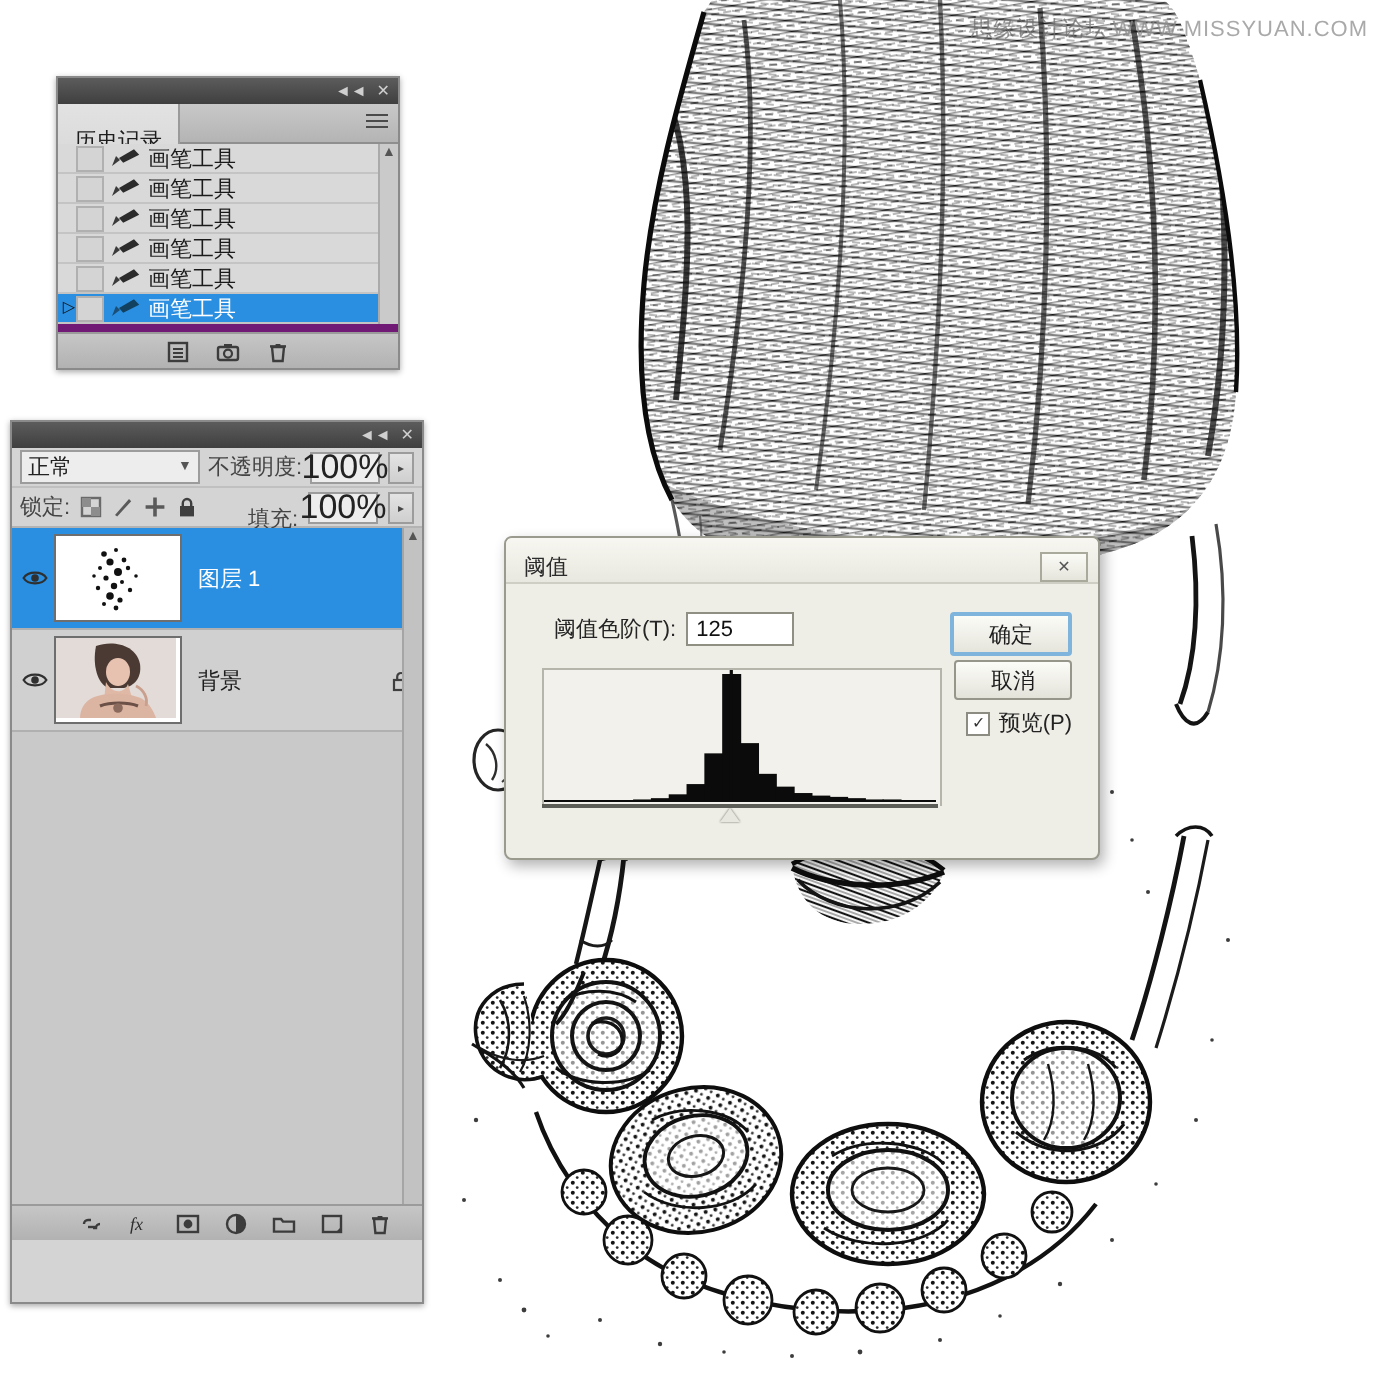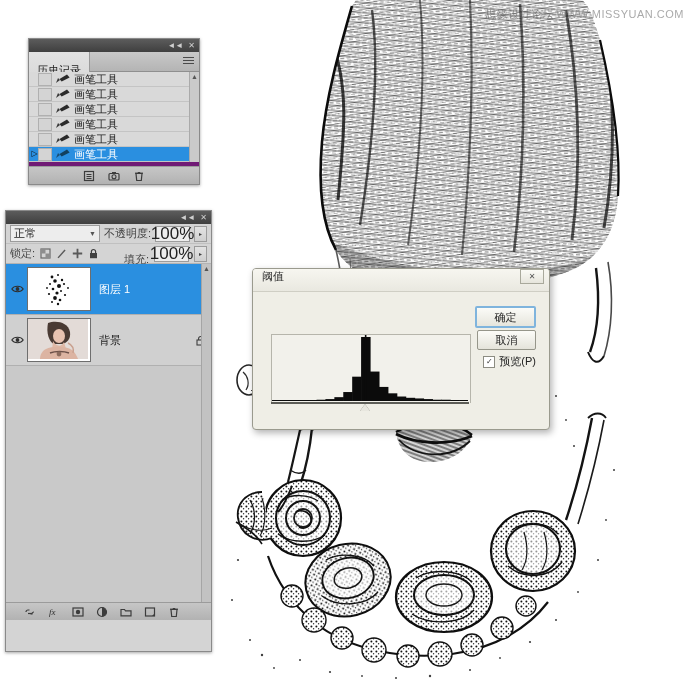--- a/index.html
+++ b/index.html
@@ -103,21 +103,21 @@
     background:#cacaca; border-left:1px solid #aaa;
   }
   .sb-arrow { font-size:7px; color:#555; text-align:center; line-height:9px; height:9px; }
 
   .panel-footer {
     height:17px;
     background:linear-gradient(#c6c6c6,#b2b2b2);
     border-top:1px solid #9b9b9b;
     display:flex; align-items:center; justify-content:center; gap:13px;
   }
-  .panel-footer.right-align { justify-content:flex-start; padding-left:18px; gap:12px; }
+  .panel-footer.right-align { justify-content:center; padding-left:18px; gap:12px; }
   .ft-icon { width:12px; height:12px; display:block; }
 
   
   #layers-panel { left:5px; top:210px; width:205px; height:440px; }
   .row-blend {
     height:19px; display:flex; align-items:center;
     padding:0 4px; gap:4px;
     background:#d4d4d4;
     border-bottom:1px solid #c0c0c0;
   }
@@ -172,21 +172,21 @@
   #threshold-dialog {
     position:absolute; left:252px; top:268px;
     width:296px; height:160px;
     background:#efeee6;
     border:1px solid #9a9a8e;
     border-radius:4px;
     box-shadow:2px 3px 7px rgba(0,0,0,.3);
     font-size:11px;
   }
   .dlg-title {
-    height:22px; display:flex; align-items:flex-start; justify-content:space-between;
+    height:22px; display:flex; align-items:flex-end; justify-content:space-between;
     padding:0 5px 0 9px;
     background:linear-gradient(#f7f6f0,#e9e8e0);
     border-bottom:1px solid #cfcec4;
     border-radius:3px 3px 0 0;
   }
   .dlg-title span { font-size:11px; color:#2b2b2b; }
   .dlg-close {
     width:22px; height:13px; border:1px solid #a9a99c;
     background:linear-gradient(#fbfbf6,#e6e5dc);
     font-size:8px; color:#555;
@@ -716,20 +716,26 @@
   </div>
 
   <div id="threshold-dialog">
     <div class="dlg-title">
       <span>阈值</span>
       <div class="dlg-close">✕</div>
     </div>
 
     <div class="dlg-body">
 
+      <div class="thr-label-row">
+        <span class="thr-label">阈值色阶(T):</span>
+        <div class="thr-input">
+          <span>125</span>
+        </div>
+      </div>
 
       <div class="histo-wrap">
         <svg width="196" height="66" viewBox="0 0 196 66">
           <rect width="196" height="66" fill="#f2f1eb"></rect>
           <g id="histo-bars" fill="#0b0b0b">
               <rect x="0.00" y="65.00" width="9.51" height="1.00"></rect>
               <rect x="8.91" y="65.00" width="9.51" height="1.00"></rect>
               <rect x="17.82" y="65.00" width="9.51" height="1.00"></rect>
               <rect x="26.73" y="65.00" width="9.51" height="1.00"></rect>
               <rect x="35.64" y="65.00" width="9.51" height="1.00"></rect>

